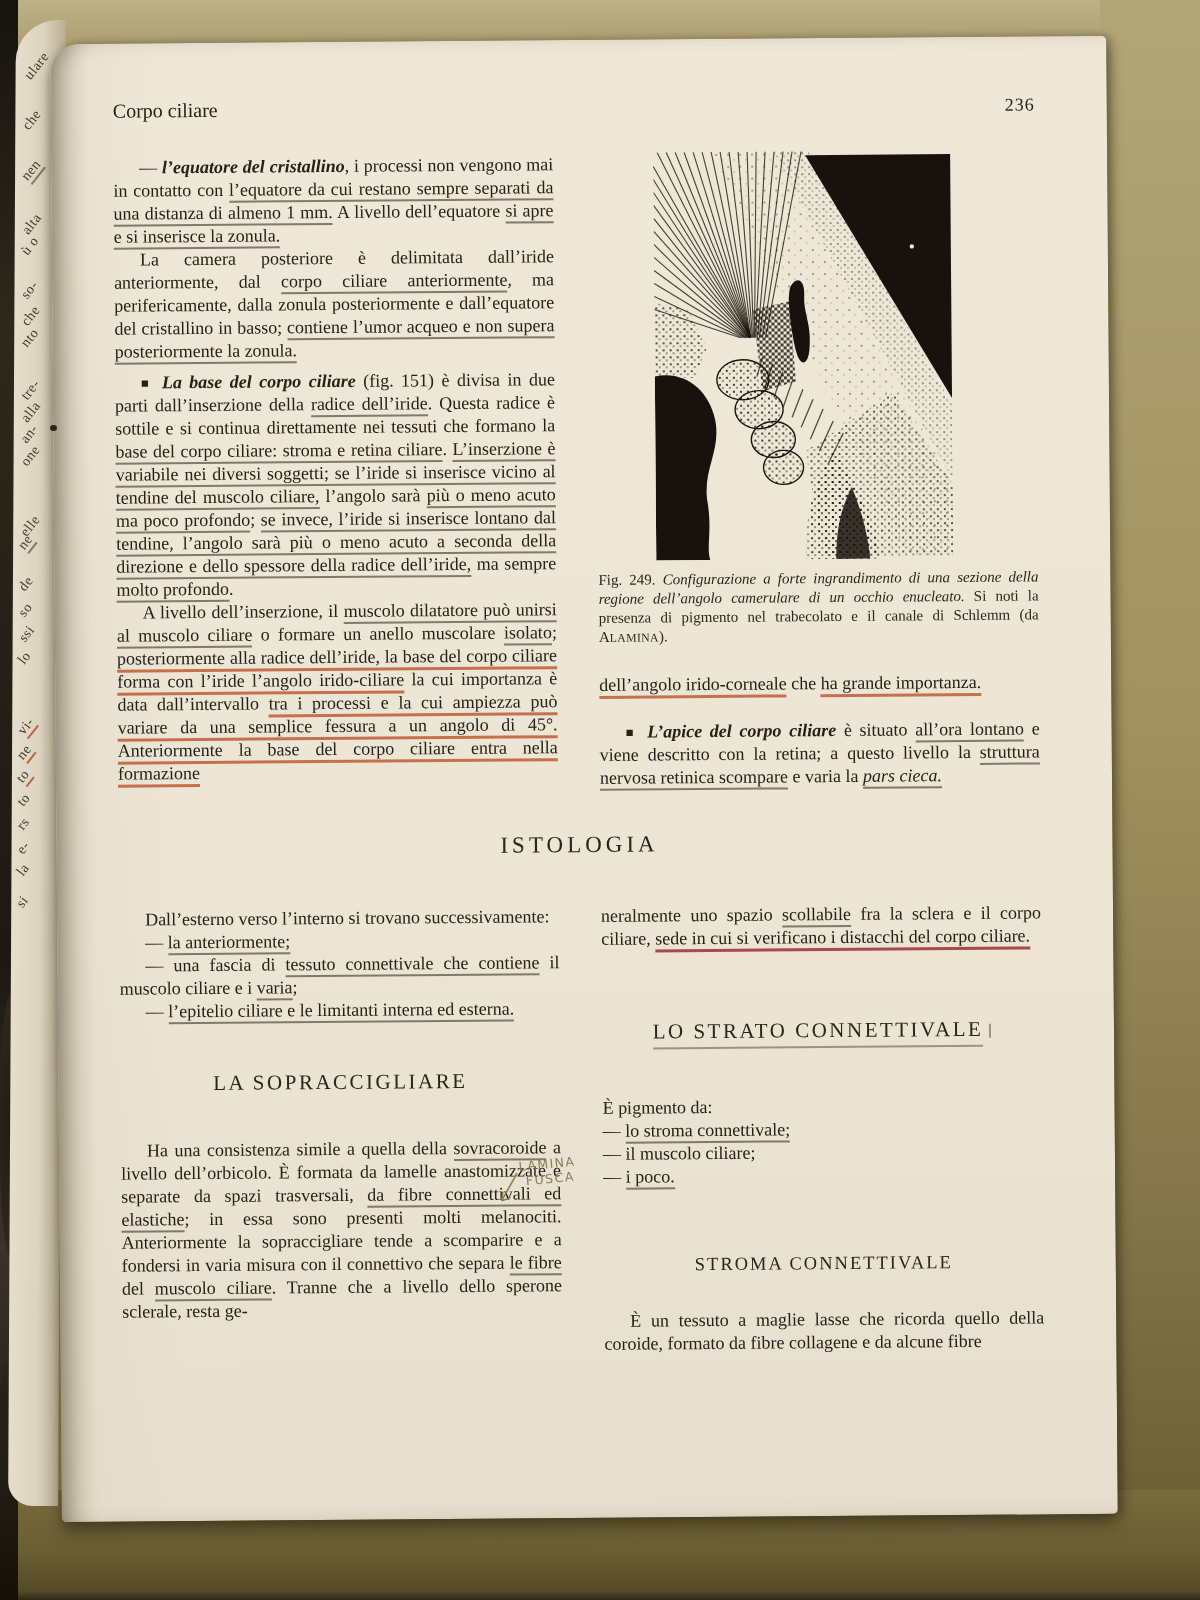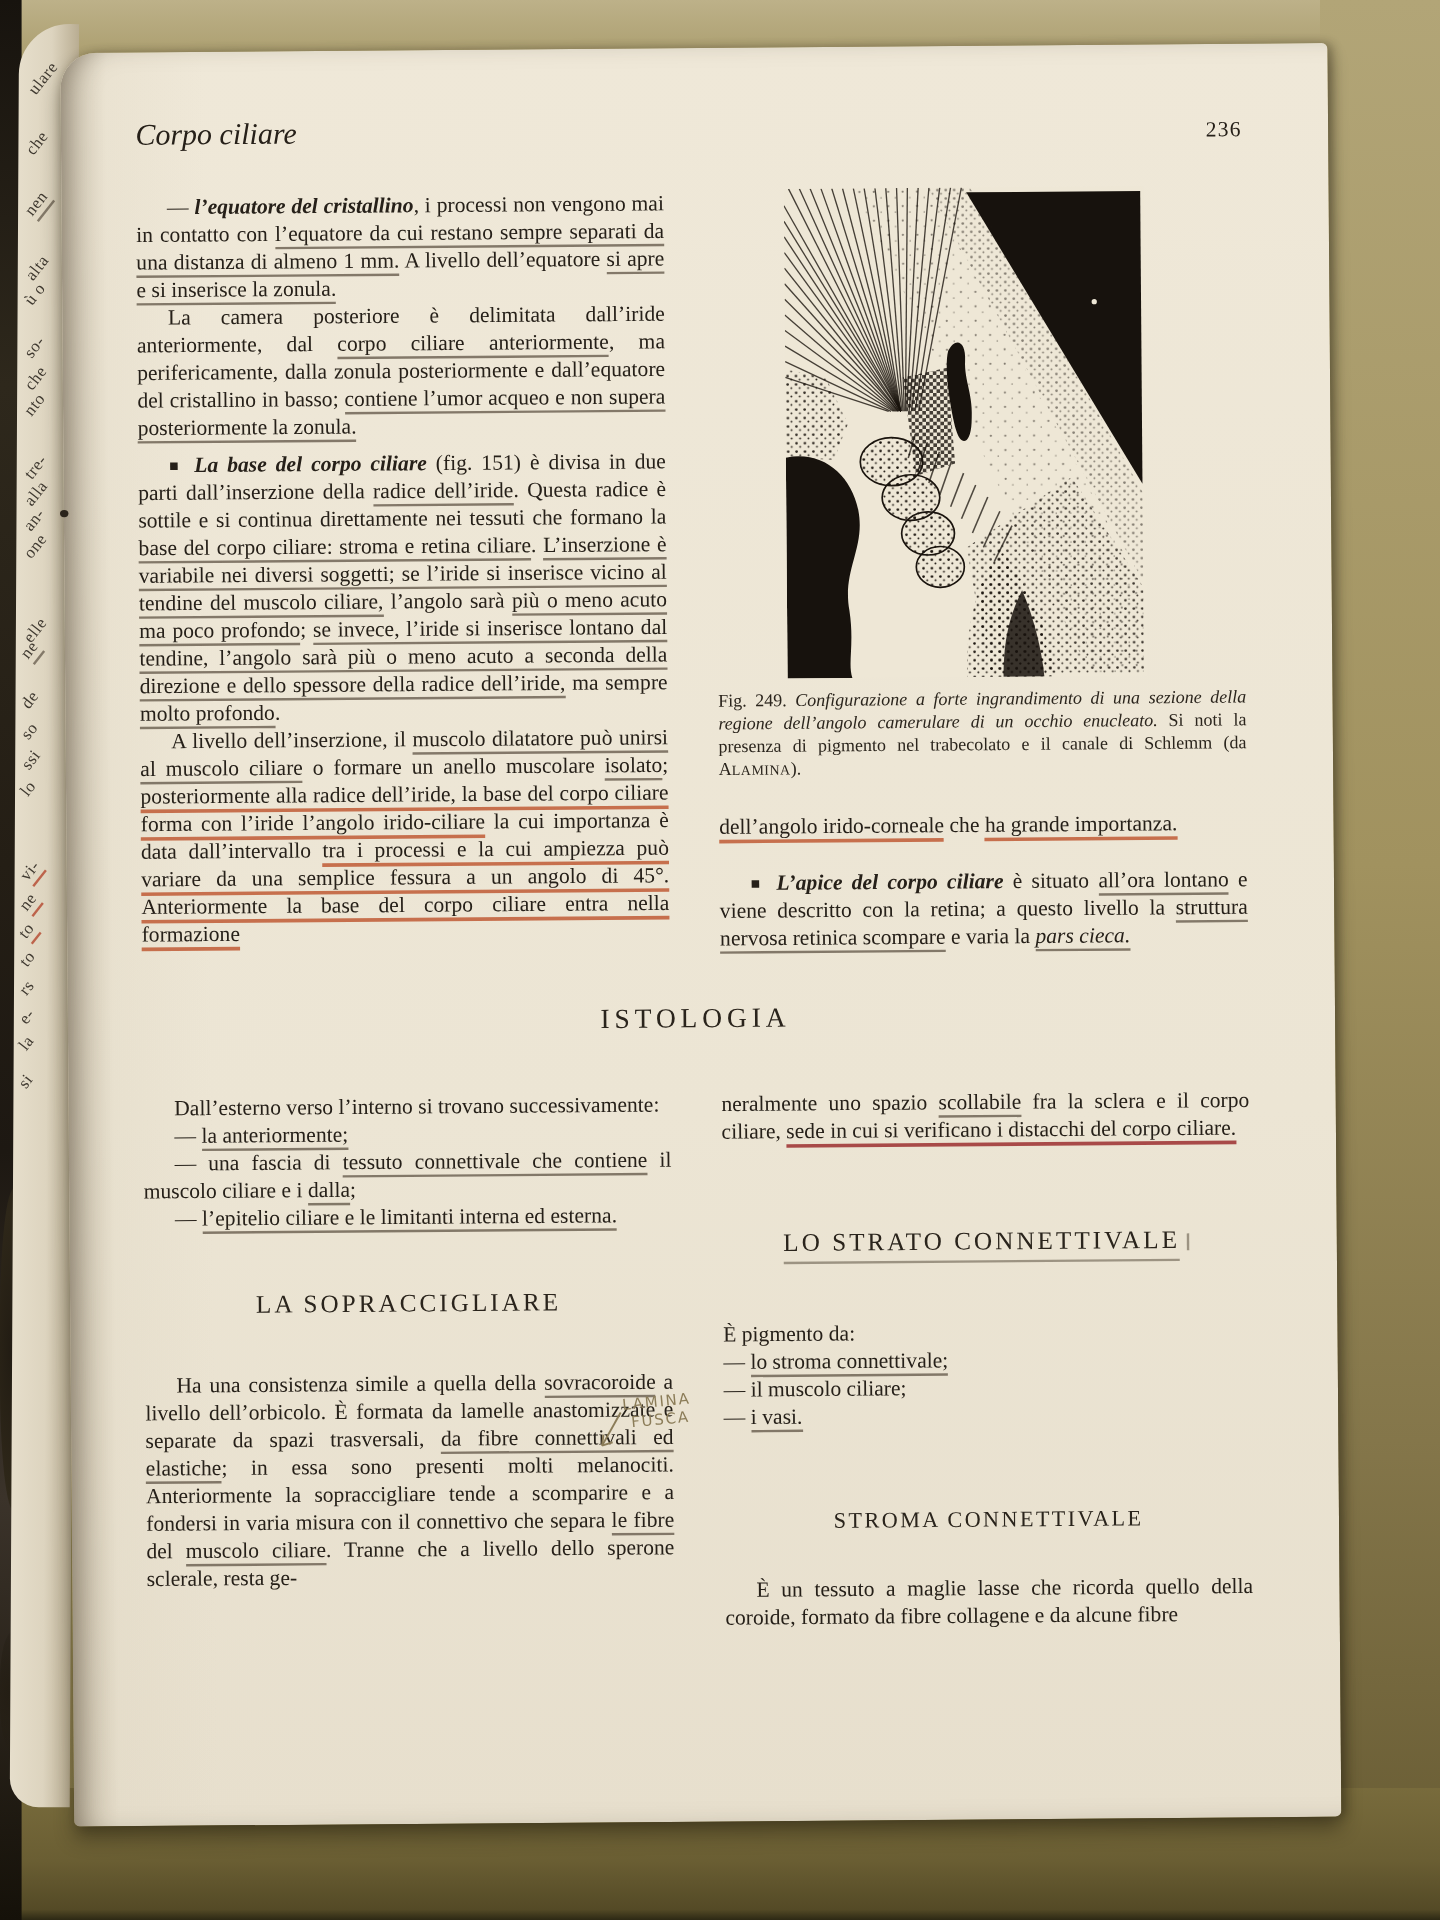--- a/index.html
+++ b/index.html
@@ -33,21 +33,21 @@
   
   .page{position:absolute;left:56px;top:40px;width:1056px;height:1478px;border-radius:5px;
         border-top-left-radius:30px;
         background:
           linear-gradient(90deg,rgba(160,146,118,.35) 0,rgba(220,211,190,.25) 38px,rgba(0,0,0,0) 120px),
           linear-gradient(180deg,#efe8d8 0%,#ece5d4 60%,#e7dfcd 100%);
         box-shadow:inset 18px 0 26px -14px rgba(60,50,35,.55), 0 10px 16px rgba(30,26,14,.45), 4px 0 8px rgba(40,34,20,.35);
         transform:rotate(-.45deg);color:#262019;}
   .page-inner{position:relative;padding:0 72px 0 62px;}
   .page-header{display:flex;justify-content:space-between;align-items:baseline;padding-top:56px;}
-  .running-title{font-style:italic;font-size:25px;}
+  .running-title{font-size:20px;}
   .page-number{font-size:18px;letter-spacing:1px;}
   .row{display:flex;gap:42px;}
   .row1{margin-top:34px;}
   .row2{margin-top:45px;}
   .col{width:440px;position:relative;}
   .para{margin:0;font-size:18px;line-height:23px;text-align:justify;}
   .indent{text-indent:26px;}
   .gap8{margin-top:8px;}
   .gap24{margin-top:24px;}
   .gap26{margin-top:26px;}
@@ -217,21 +217,21 @@
           <p class="para indent gap24"><span class="sq">■ </span><span class="bi">L’apice del corpo ciliare</span><span> è situato </span><span class="up">all’ora lontano</span><span> e viene descritto con la retina; a questo livello la </span><span class="up">struttura nervosa retinica scompare</span><span> e varia la </span><span class="i up">pars cieca.</span></p>
         </div>
       </div>
 
       <h2 class="h-istologia">ISTOLOGIA</h2>
 
       <div class="row row2">
         <div class="col">
           <p class="para indent"><span>Dall’esterno verso l’interno si trovano successivamente:</span></p>
           <p class="para indent"><span>— </span><span class="up">la anteriormente;</span></p>
-          <p class="para indent"><span>— una fascia di </span><span class="up">tessuto connettivale che contiene</span><span> il muscolo ciliare e i </span><span class="up">dalla</span><span>;</span></p>
+          <p class="para indent"><span>— una fascia di </span><span class="up">tessuto connettivale che contiene</span><span> il muscolo ciliare e i </span><span class="up">varia</span><span>;</span></p>
           <p class="para indent"><span>— </span><span class="up">l’epitelio ciliare e le limitanti interna ed esterna.</span></p>
           <h3 class="h-sub">LA SOPRACCIGLIARE</h3>
           <div class="annotation">
             <svg width="26" height="32" viewBox="0 0 26 32" xmlns="http://www.w3.org/2000/svg">
               <g stroke="#8b7c58" stroke-width="1.6" fill="none">
                 <line x1="22" y1="2" x2="4" y2="28"></line>
                   <line x1="4" y1="28" x2="13" y2="26"></line>
                   <line x1="4" y1="28" x2="6" y2="19"></line>
               </g>
             </svg>
@@ -240,21 +240,21 @@
           </div>
           <p class="para indent gap43"><span>Ha una consistenza simile a quella della </span><span class="up">sovracoroide</span><span> a livello dell’orbicolo. È formata da lamelle anastomizzate e separate da spazi trasversali, </span><span class="up">da fibre connettivali ed elastiche</span><span>; in essa sono presenti molti melanociti. Anteriormente la sopraccigliare tende a scomparire e a fondersi in varia misura con il connettivo che separa </span><span class="up">le fibre</span><span> del </span><span class="up">muscolo ciliare</span><span>. Tranne che a livello dello sperone sclerale, resta ge-</span></p>
         </div>
 
         <div class="col">
           <p class="para"><span>neralmente uno spazio </span><span class="up">scollabile</span><span> fra la sclera e il corpo ciliare, </span><span class="uc">sede in cui si verificano i distacchi del corpo ciliare.</span></p>
           <h3 class="h-sub h-strato"><span class="ht">LO STRATO CONNETTIVALE</span></h3>
           <p class="para gap47"><span>È pigmento da:</span></p>
           <p class="para"><span>— </span><span class="up">lo stroma connettivale;</span></p>
           <p class="para"><span>— il muscolo ciliare;</span></p>
-          <p class="para"><span>— </span><span class="up">i vasi.</span></p>
+          <p class="para"><span>— </span><span class="up">i poco.</span></p>
           <h4 class="h-small">STROMA CONNETTIVALE</h4>
           <p class="para indent gap33"><span>È un tessuto a maglie lasse che ricorda quello della coroide, formato da fibre collagene e da alcune fibre</span></p>
         </div>
       </div>
     </div>
   </div>
 
   <div class="speck"></div>
 </div>
 

